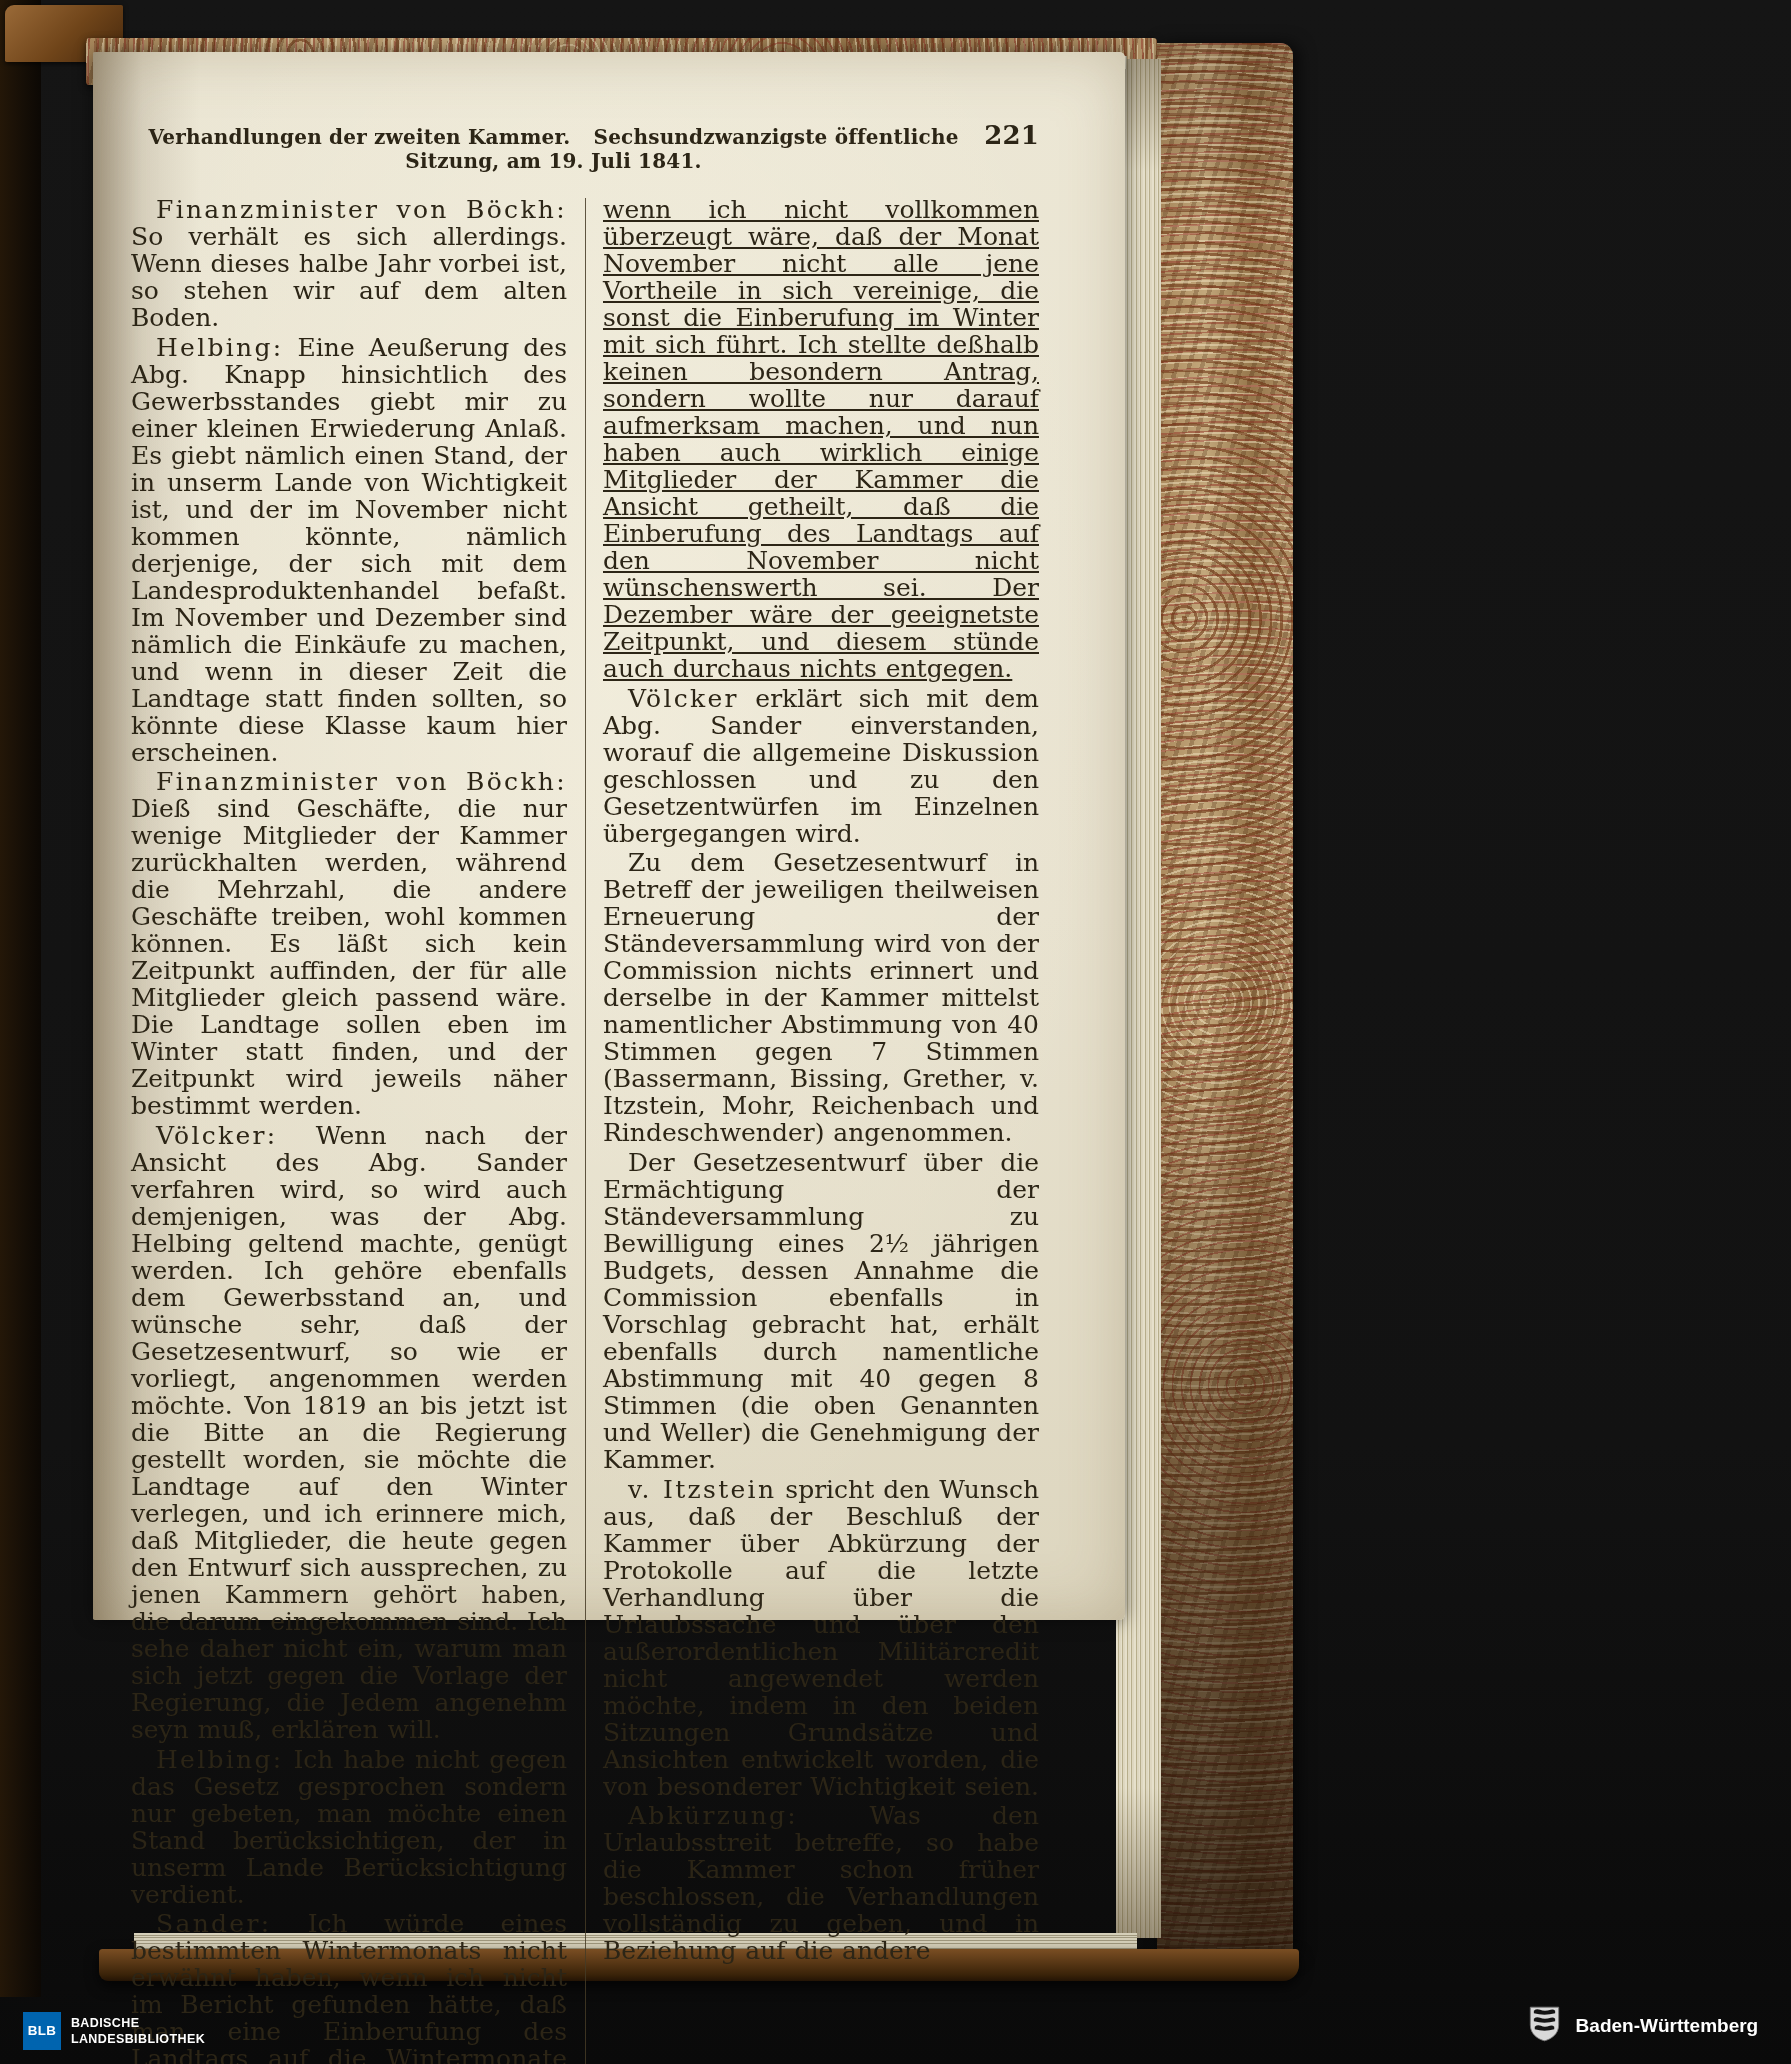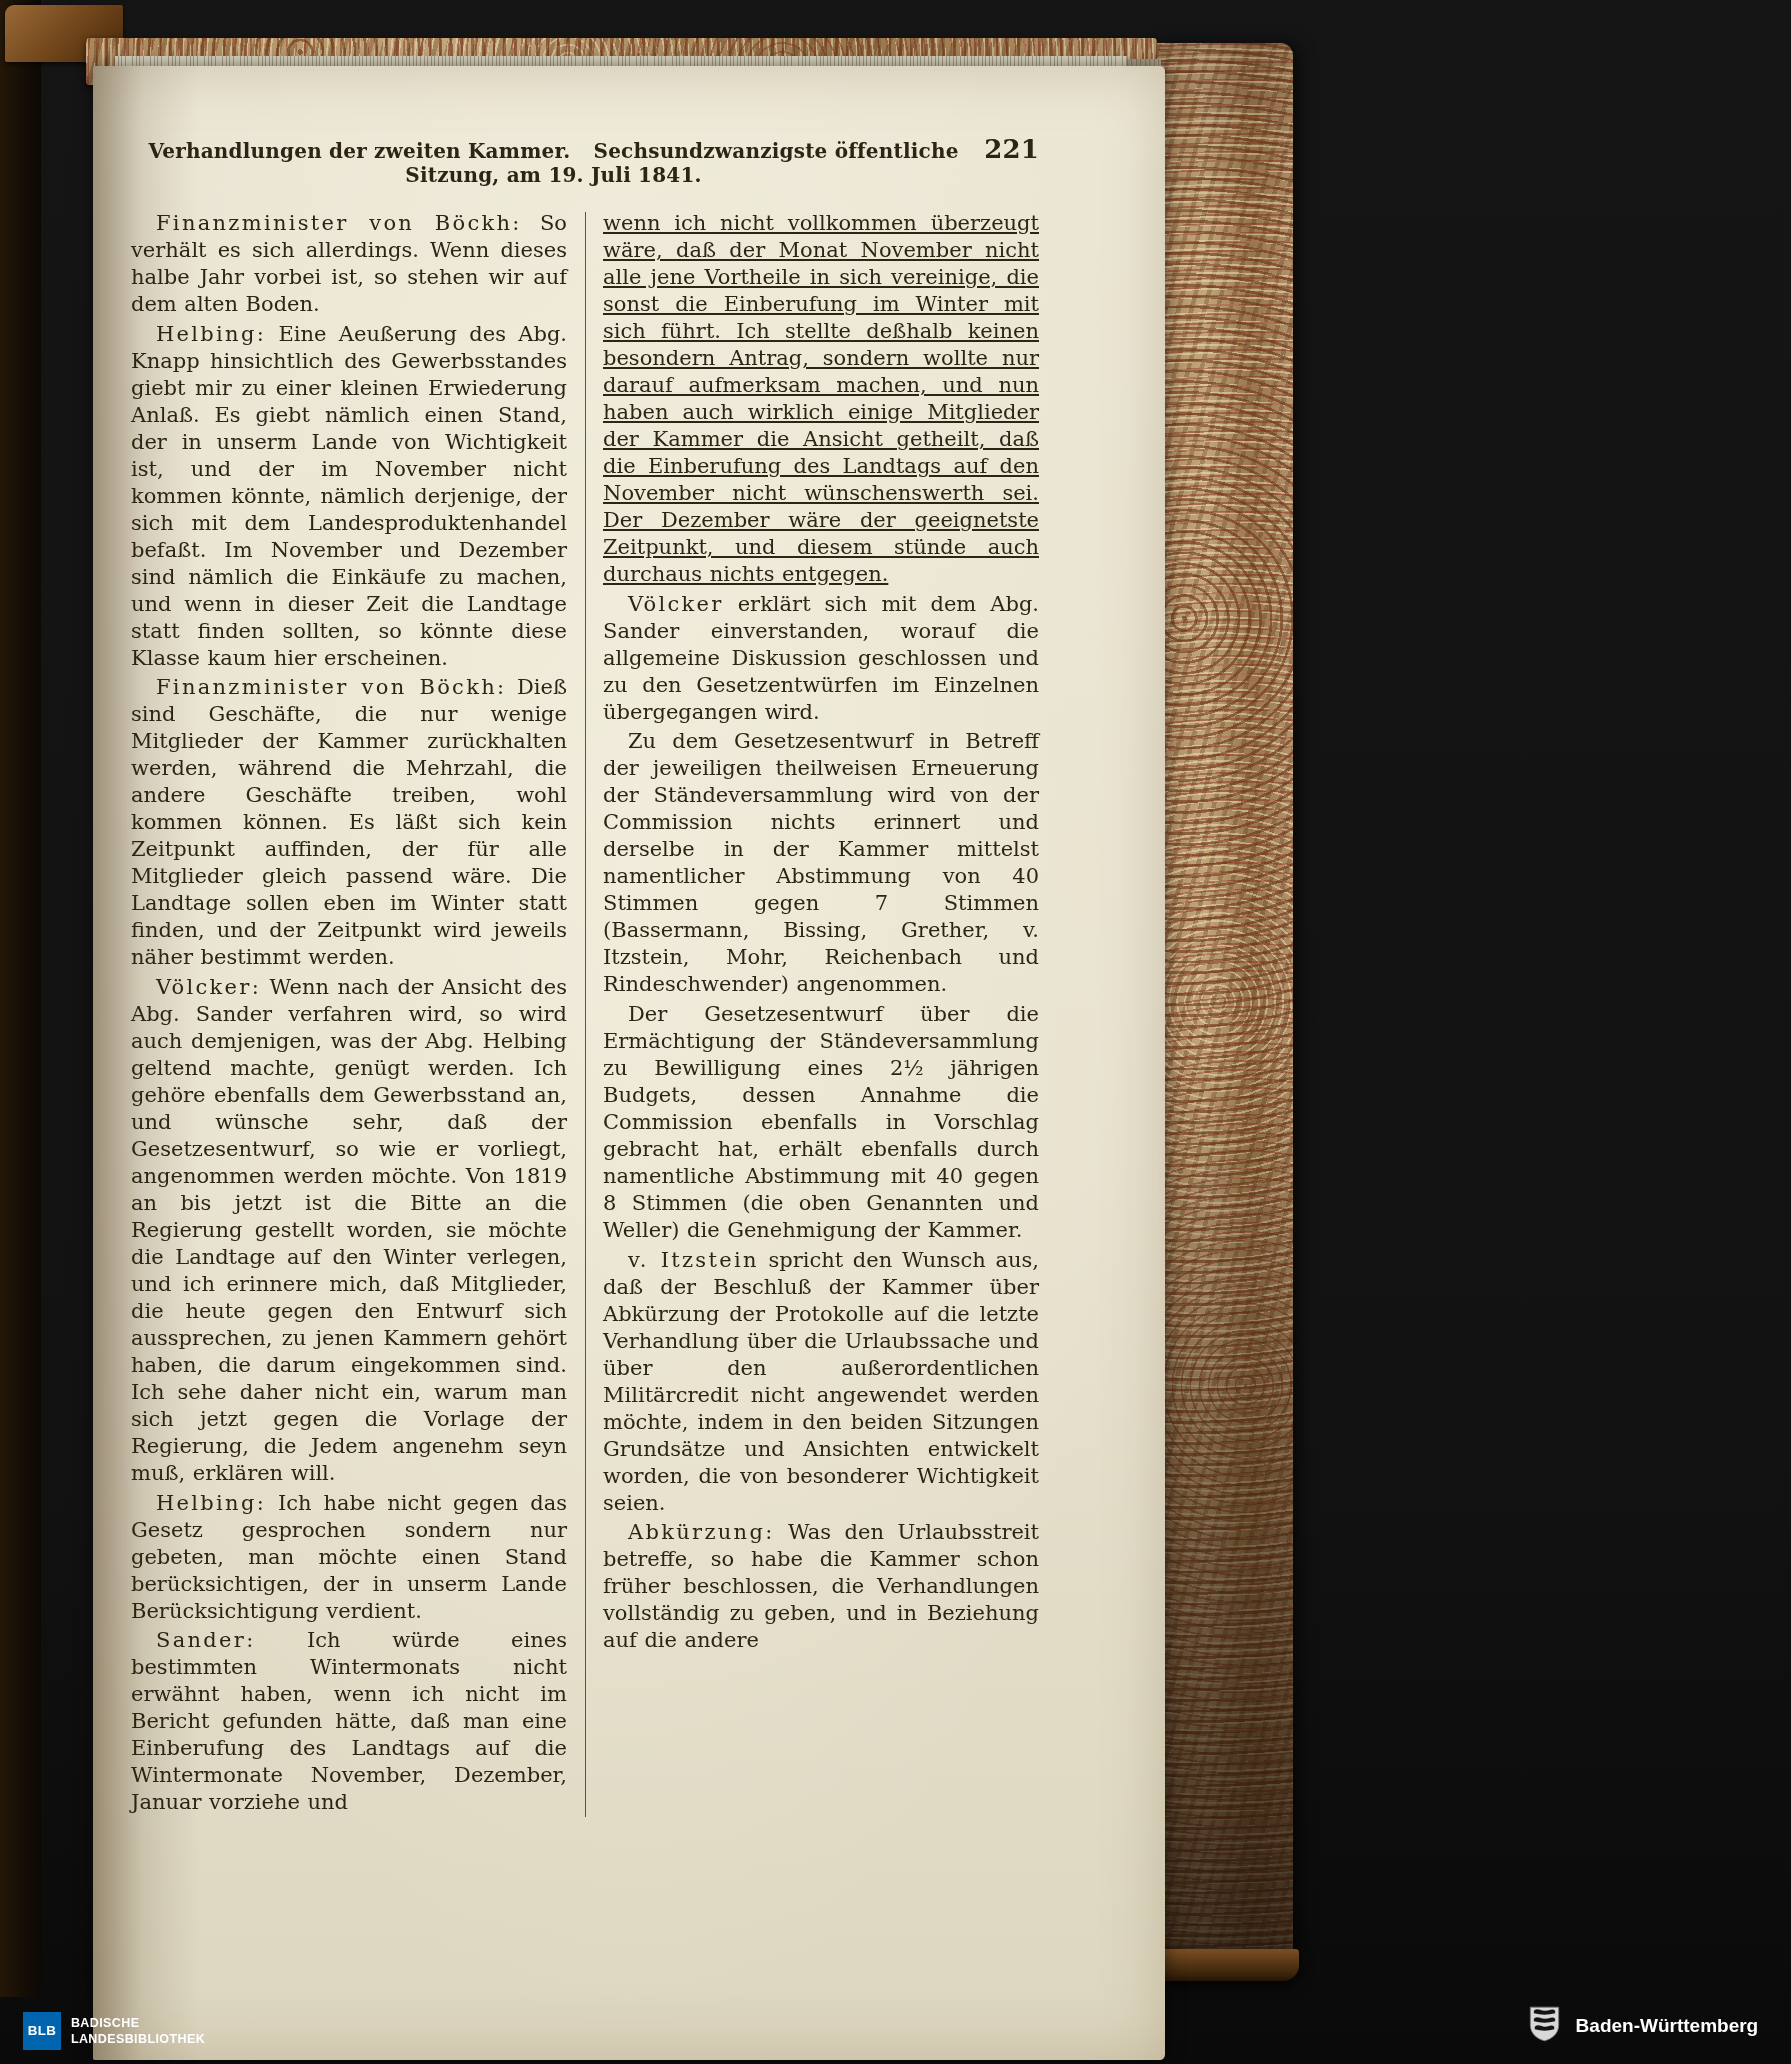--- a/index.html
+++ b/index.html
@@ -34,36 +34,36 @@
       linear-gradient(180deg,rgba(60,45,20,.35),rgba(60,45,20,0) 6%,rgba(60,45,20,0) 92%,rgba(60,45,20,.45)),
       repeating-linear-gradient(90deg,#e6e0cb 0 1.8px,#b7ae8c 1.8px 2.7px,#ded7c0 2.7px 4.5px);}
   .page-top-edge{position:absolute;left:115px;top:56px;width:1012px;height:12.5px;
     background:repeating-linear-gradient(90deg,#d9d3bf 0 2.7px,#a59d85 2.7px 3.6px);}
   .bottom-pages{position:absolute;left:134px;top:1933px;width:1003px;height:18px;
     background:repeating-linear-gradient(0deg,#d5cfb9 0 1.8px,#9f977d 1.8px 2.7px);}
   .bottom-cover{position:absolute;left:99px;top:1949px;width:1200px;height:32px;
     background:linear-gradient(180deg,#7a4e23,#3a2309 80%,#241405);
     border-radius:3.6px 3.6px 16px 9px;box-shadow:0 5.4px 12.5px rgba(0,0,0,.7);}
   
-  .page{position:absolute;left:93px;top:66px;width:1032px;height:1994px;
+  .page{position:absolute;left:93px;top:52px;width:1032px;height:1568px;
     border-radius:1.8px 5.4px 5.4px 1.8px;
     background:
       linear-gradient(90deg,rgba(70,50,25,.42) 0,rgba(70,50,25,.12) 49px,rgba(70,50,25,0) 107px),
       radial-gradient(ellipse at 50% 40%, rgba(255,252,238,.35), rgba(0,0,0,0) 70%),
       linear-gradient(180deg,#ece7d5 0%,#e8e2cf 55%,#ddd6bf 100%);
-    box-shadow:inset 0 0 63px rgba(115,95,55,.28), 0 0 18px rgba(0,0,0,.5);padding-left:40px;}
+    box-shadow:inset 0 0 63px rgba(115,95,55,.28), 0 0 18px rgba(0,0,0,.5);}
   .print-area{position:absolute;left:38px;top:68px;width:908px;color:#2c2516;}
   .page-header{display:flex;align-items:baseline;font-weight:700;font-size:20px;letter-spacing:0.2px;}
   .header-title{flex:1;text-align:center;}
   .header-title .sep{display:inline-block;width:23px;}
   .page-num{width:63px;text-align:right;font-size:26px;}
   .columns{position:relative;display:flex;gap:36px;margin-top:23px;}
   .col{width:436px;}
   .col-divider{position:absolute;left:50%;top:1.8px;bottom:1.8px;width:1.4px;background:#453b26;opacity:.85;}
-  .para{margin:0 0 2.7px;font-size:21px;line-height:27px;text-align:justify;
+  .para{margin:0 0 2.7px;font-size:25px;line-height:27px;text-align:justify;
     text-indent:25px;word-spacing:0.9px;}
   .para.cont{text-indent:0;text-decoration:underline;}
   .speaker{letter-spacing:2.3px;}
   
   .footer-left{position:absolute;left:23px;bottom:14.3px;display:flex;align-items:center;gap:9.9px;justify-content:flex-end;}
   .blb-badge{width:38px;height:38px;background:#0064af;color:#fff;display:flex;align-items:center;justify-content:center;
     font:700 13.4px "Liberation Sans",sans-serif;letter-spacing:0.4px;}
   .blb-name{color:#fff;font:700 12.5px/16px "Liberation Sans",sans-serif;letter-spacing:0.4px;}
   .footer-right{position:absolute;left:1525px;bottom:18px;display:flex;align-items:center;gap:11.6px;}
   .bw-label{color:#fff;font:700 19px "Liberation Sans",sans-serif;}

